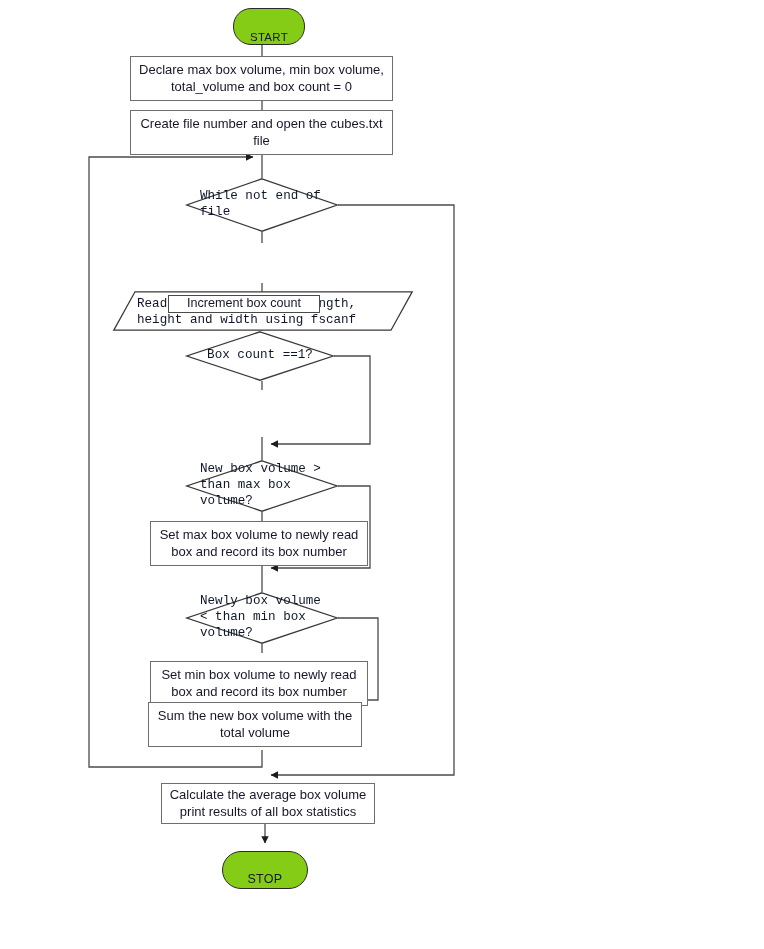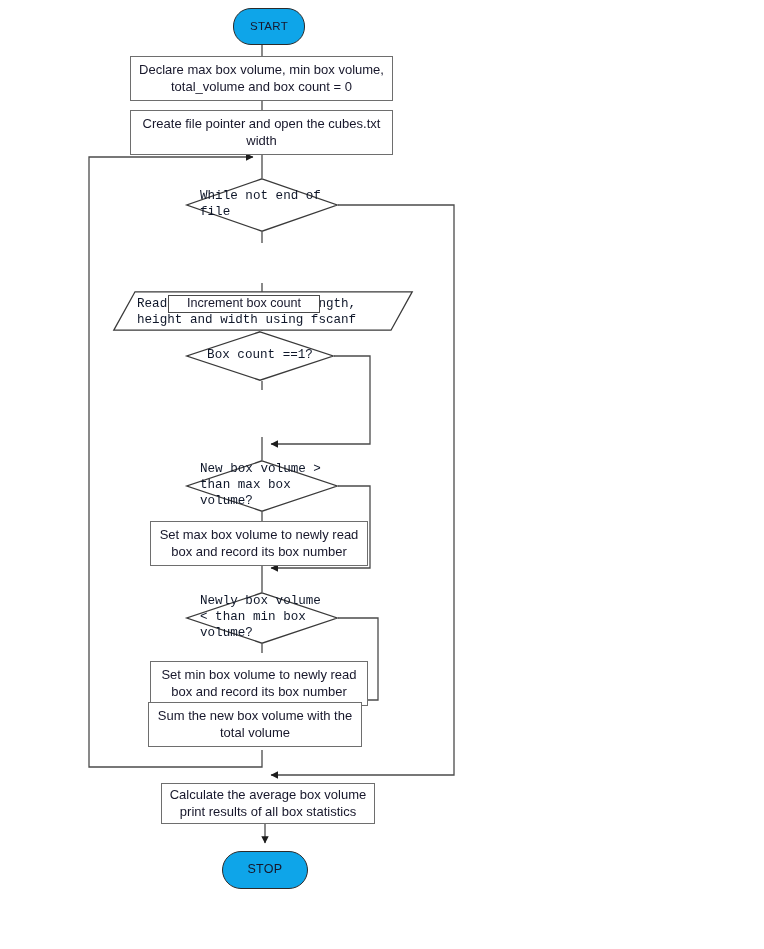--- a/index.html
+++ b/index.html
@@ -31,23 +31,24 @@
     box-sizing: border-box;
     display: flex;
     align-items: center;
     justify-content: center;
     text-align: center;
     line-height: 1.25;
     color: #17172b;
   }
   .terminator {
     border: 1.4px solid #2b2b2b;
-    background: #0ea5e9;
+    background: #84cc16;
     font-size: 11.5px;
     letter-spacing: .3px;
+    align-items: flex-end;
   }
   .process {
     border: 1.4px solid #6e6e6e;
     background: #ffffff;
     font-size: 13px;
     padding: 2px 6px;
   }
   .process-thin {
     border: 1.2px solid #4a4a4a;
     background: #ffffff;
@@ -180,21 +181,21 @@
 
   <div class="node terminator" style="left:233px; top:8px; width:72px; height:37px; border-radius:18px;">
     <span>START</span>
   </div>
 
   <div class="node process" style="left:130px; top:56px; width:263px; height:45px;">
     <span>Declare max box volume, min box volume, total_volume and box count = 0</span>
   </div>
 
   <div class="node process" style="left:130px; top:110px; width:263px; height:45px;">
-    <span>Create file pointer and open the cubes.txt width</span>
+    <span>Create file number and open the cubes.txt file</span>
   </div>
 
   <div class="shape-wrap" style="left:186px; top:178px; width:152px; height:54px;">
     <svg width="152" height="54" viewBox="0 0 152 54">
       <polygon points="76,0.8 151.2,27 76,53.2 0.8,27" fill="#ffffff" stroke="#3a3a3a" stroke-width="1.3"></polygon>
     </svg>
     <div class="shape-label diamond-label">While not end of file</div>
   </div>
 
   <div class="shape-wrap" style="left:113px; top:243px; width:300px; height:44px;margin-top:48px;">

